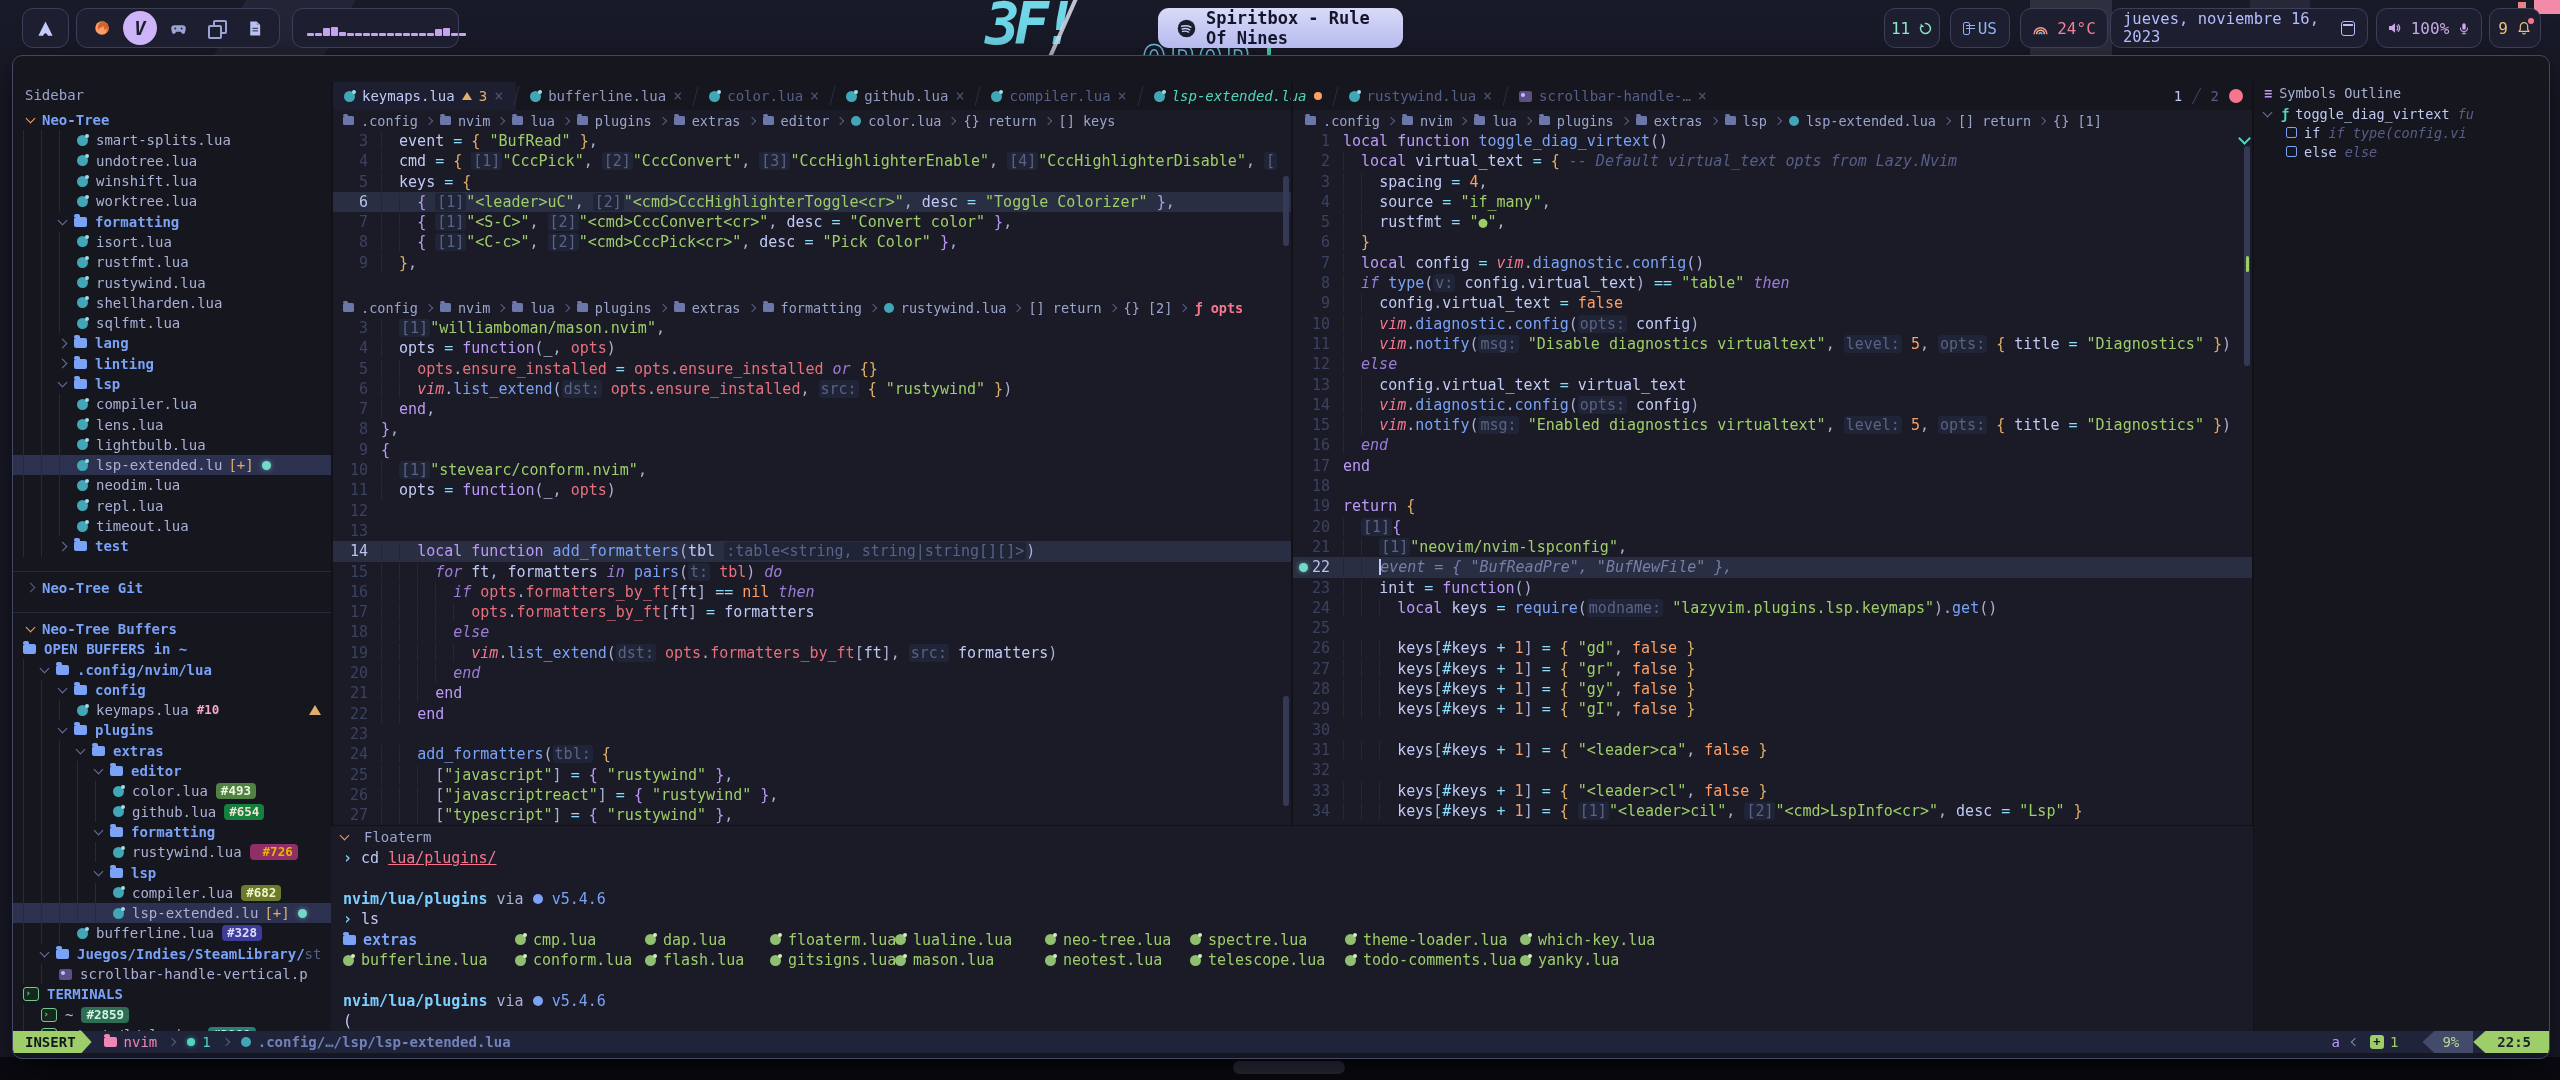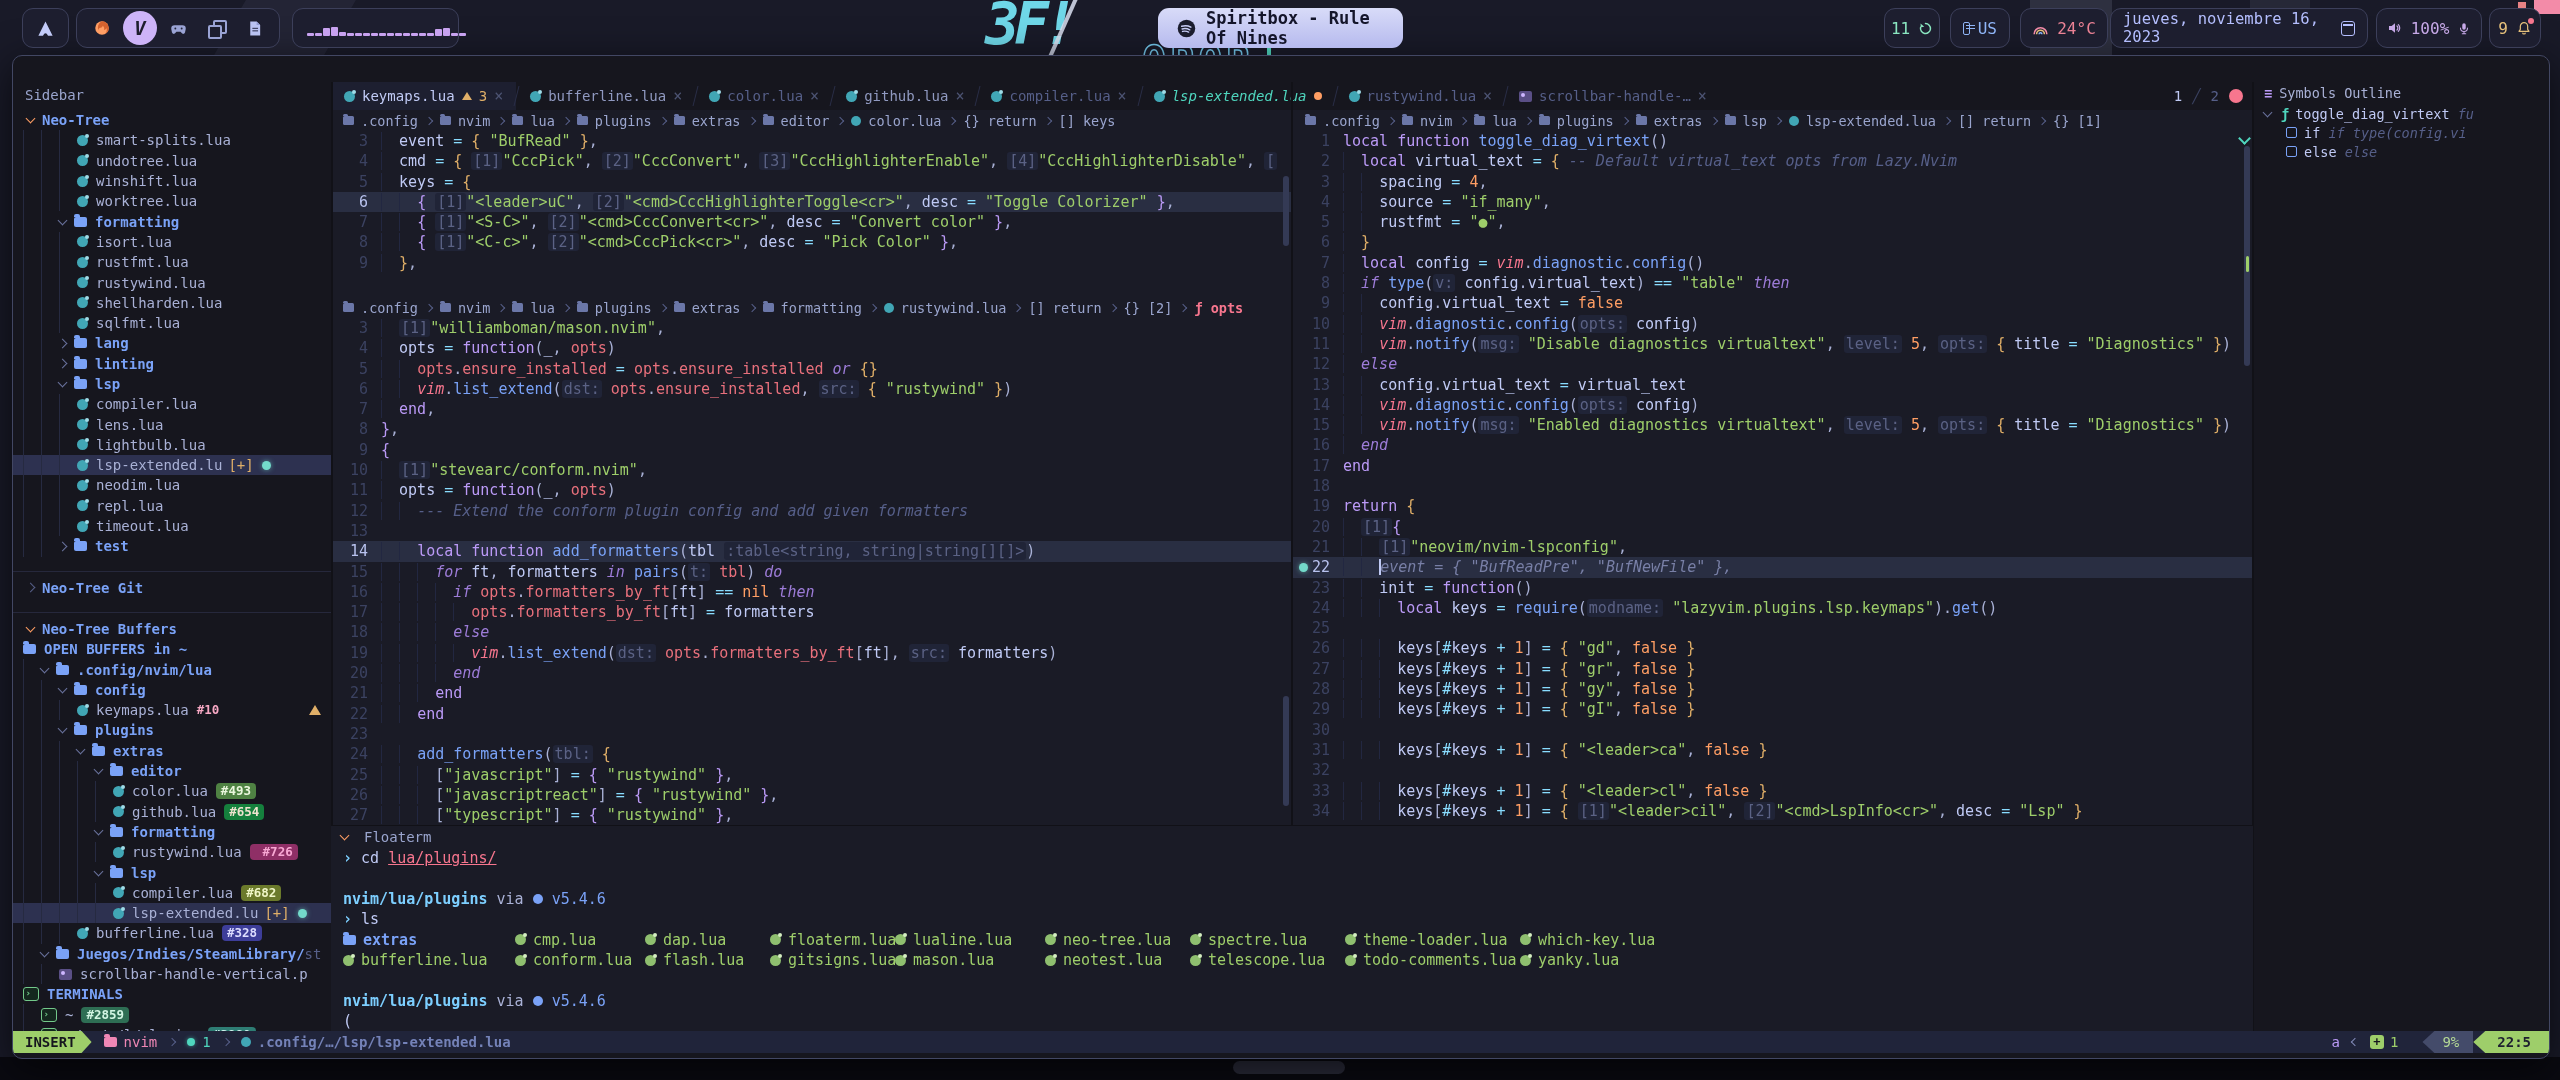--- a/index.html
+++ b/index.html
@@ -324,21 +324,21 @@
         <div class="srow"><span class="i-fo"></span><span class="lbl hdr-t">OPEN BUFFERS in ~</span></div>
         <div class="srow"><span class="gd" style="width: 18px;"></span><span class="ch open"></span><span class="i-fo"></span><span class="lbl hdr-t">.config/nvim/lua</span></div>
         <div class="srow"><span class="gd" style="width: 36px;"></span><span class="ch open"></span><span class="i-fo"></span><span class="lbl hdr-t">config</span></div>
         <div class="srow"><span class="gd" style="width: 54px;"></span><span class="i-lua"></span><span class="lbl">keymaps.lua</span><span class="badge" style="color: rgb(247, 168, 196); padding: 0px;">#10</span><span class="i-warn tail-right"></span></div>
         <div class="srow"><span class="gd" style="width: 36px;"></span><span class="ch open"></span><span class="i-fo"></span><span class="lbl hdr-t">plugins</span></div>
         <div class="srow"><span class="gd" style="width: 54px;"></span><span class="ch open"></span><span class="i-fo"></span><span class="lbl hdr-t">extras</span></div>
         <div class="srow"><span class="gd" style="width: 72px;"></span><span class="ch open"></span><span class="i-fo"></span><span class="lbl hdr-t">editor</span></div>
         <div class="srow"><span class="gd" style="width: 90px;"></span><span class="i-lua"></span><span class="lbl">color.lua</span><span class="badge" style="background: rgb(79, 130, 67); color: rgb(234, 247, 221);">#493</span></div>
         <div class="srow"><span class="gd" style="width: 90px;"></span><span class="i-lua"></span><span class="lbl">github.lua</span><span class="badge" style="background: #15803d; color: rgb(239, 227, 207);">#654</span></div>
         <div class="srow"><span class="gd" style="width: 72px;"></span><span class="ch open"></span><span class="i-fo"></span><span class="lbl hdr-t">formatting</span></div>
-        <div class="srow"><span class="gd" style="width: 90px;"></span><span class="i-lua"></span><span class="lbl">rustywind.lua</span><span class="badge" style="background: rgb(143, 47, 102); color: #f9a8d4; padding-left: 13px;">#726</span></div>
+        <div class="srow"><span class="gd" style="width: 90px;"></span><span class="i-lua"></span><span class="lbl">rustywind.lua</span><span class="badge" style="background: rgb(143, 47, 102); color: #eab308; padding-left: 13px;">#726</span></div>
         <div class="srow"><span class="gd" style="width: 72px;"></span><span class="ch open"></span><span class="i-fo"></span><span class="lbl hdr-t">lsp</span></div>
         <div class="srow"><span class="gd" style="width: 90px;"></span><span class="i-lua"></span><span class="lbl">compiler.lua</span><span class="badge" style="background: rgb(107, 122, 43); color: rgb(240, 247, 200);">#682</span></div>
         <div class="srow sel"><span class="gd" style="width: 90px;"></span><span class="i-lua"></span><span class="lbl">lsp-extended.lu</span><span class="plus-y">[+]</span><span class="i-bulb" style="margin-left: 8px;"></span></div>
         <div class="srow"><span class="gd" style="width: 54px;"></span><span class="i-lua"></span><span class="lbl">bufferline.lua</span><span class="badge" style="background: rgb(61, 61, 153); color: rgb(220, 220, 255);">#328</span></div>
         <div class="srow"><span class="gd" style="width: 18px;"></span><span class="ch open"></span><span class="i-fo"></span><span class="lbl hdr-t">Juegos/Indies/SteamLibrary/</span><span class="dim">st</span></div>
         <div class="srow"><span class="gd" style="width: 36px;"></span><span class="i-img"></span><span class="lbl">scrollbar-handle-vertical.p</span></div>
         <div class="srow"><span class="i-term"></span><span class="lbl hdr-t">TERMINALS</span></div>
         <div class="srow"><span class="gd" style="width: 18px;"></span><span class="i-term"></span><span class="lbl">~</span><span class="badge" style="background: rgb(46, 110, 84); color: rgb(210, 245, 227);">#2859</span></div>
         <div class="srow"><span class="gd" style="width: 18px;"></span><span class="i-term"></span><span class="lbl">~/.c/n/l/plugins</span><span class="badge" style="background: rgb(46, 125, 116); color: rgb(210, 245, 240);">#3980</span></div>
       </div>
@@ -417,21 +417,21 @@
     <div class="pane" id="paneB" style="left:318px;top:262px;width:960px;height:507px;">
         <div class="cl"><span class="gut">3</span><span><span class="tk-ind">  </span><span class="tk-h">[1]</span><span class="tk-s">"williamboman/mason.nvim"</span><span class="tk-g">,</span></span></div>
         <div class="cl"><span class="gut">4</span><span><span class="tk-ind">  </span><span class="tk-v">opts</span><span class="tk-o"> = </span><span class="tk-k">function</span><span class="tk-g">(</span><span class="tk-v">_</span><span class="tk-g">, </span><span class="tk-r">opts</span><span class="tk-g">)</span></span></div>
         <div class="cl"><span class="gut">5</span><span><span class="tk-ind">    </span><span class="tk-r">opts</span><span class="tk-g">.</span><span class="tk-r">ensure_installed</span><span class="tk-o"> = </span><span class="tk-r">opts</span><span class="tk-g">.</span><span class="tk-r">ensure_installed</span><span class="tk-i"> or </span><span class="tk-b1">{}</span></span></div>
         <div class="cl"><span class="gut">6</span><span><span class="tk-ind">    </span><span class="tk-bi">vim</span><span class="tk-g">.</span><span class="tk-f">list_extend</span><span class="tk-g">(</span><span class="tk-h">dst:</span><span class="tk-g"> </span><span class="tk-r">opts</span><span class="tk-g">.</span><span class="tk-r">ensure_installed</span><span class="tk-g">, </span><span class="tk-h">src:</span><span class="tk-g"> </span><span class="tk-b1">{ </span><span class="tk-s">"rustywind"</span><span class="tk-b1"> }</span><span class="tk-g">)</span></span></div>
         <div class="cl"><span class="gut">7</span><span><span class="tk-ind">  </span><span class="tk-k">end</span><span class="tk-g">,</span></span></div>
         <div class="cl"><span class="gut">8</span><span><span class="tk-b2">}</span><span class="tk-g">,</span></span></div>
         <div class="cl"><span class="gut">9</span><span><span class="tk-b2">{</span></span></div>
         <div class="cl"><span class="gut">10</span><span><span class="tk-ind">  </span><span class="tk-h">[1]</span><span class="tk-s">"stevearc/conform.nvim"</span><span class="tk-g">,</span></span></div>
         <div class="cl"><span class="gut">11</span><span><span class="tk-ind">  </span><span class="tk-v">opts</span><span class="tk-o"> = </span><span class="tk-k">function</span><span class="tk-g">(</span><span class="tk-v">_</span><span class="tk-g">, </span><span class="tk-r">opts</span><span class="tk-g">)</span></span></div>
-        <div class="cl"><span class="gut">12</span><span><span class="tk-ind">    </span><span class="tk-c">--- Extend the conform plugin config and add given formatters</span></span></div>
+        <div class="cl"><span class="gut">12</span></div>
         <div class="cl"><span class="gut">13</span></div>
         <div class="cl cur"><span class="gut">14</span><span><span class="tk-ind">    </span><span class="tk-k">local</span><span class="tk-g"> </span><span class="tk-k">function</span><span class="tk-g"> </span><span class="tk-f">add_formatters</span><span class="tk-g">(</span><span class="tk-v">tbl</span><span class="tk-g"> </span><span class="tk-h">:table&lt;string, string|string[][]&gt;</span><span class="tk-g">)</span></span></div>
         <div class="cl"><span class="gut">15</span><span><span class="tk-ind">      </span><span class="tk-i">for</span><span class="tk-g"> </span><span class="tk-v">ft</span><span class="tk-g">, </span><span class="tk-v">formatters</span><span class="tk-i"> in </span><span class="tk-f">pairs</span><span class="tk-g">(</span><span class="tk-h">t:</span><span class="tk-g"> </span><span class="tk-r">tbl</span><span class="tk-g">) </span><span class="tk-i">do</span></span></div>
         <div class="cl"><span class="gut">16</span><span><span class="tk-ind">        </span><span class="tk-i">if</span><span class="tk-g"> </span><span class="tk-r">opts</span><span class="tk-g">.</span><span class="tk-r">formatters_by_ft</span><span class="tk-g">[</span><span class="tk-v">ft</span><span class="tk-g">]</span><span class="tk-o"> == </span><span class="tk-n">nil</span><span class="tk-i"> then</span></span></div>
         <div class="cl"><span class="gut">17</span><span><span class="tk-ind">          </span><span class="tk-r">opts</span><span class="tk-g">.</span><span class="tk-r">formatters_by_ft</span><span class="tk-g">[</span><span class="tk-v">ft</span><span class="tk-g">]</span><span class="tk-o"> = </span><span class="tk-v">formatters</span></span></div>
         <div class="cl"><span class="gut">18</span><span><span class="tk-ind">        </span><span class="tk-i">else</span></span></div>
         <div class="cl"><span class="gut">19</span><span><span class="tk-ind">          </span><span class="tk-bi">vim</span><span class="tk-g">.</span><span class="tk-f">list_extend</span><span class="tk-g">(</span><span class="tk-h">dst:</span><span class="tk-g"> </span><span class="tk-r">opts</span><span class="tk-g">.</span><span class="tk-r">formatters_by_ft</span><span class="tk-g">[</span><span class="tk-v">ft</span><span class="tk-g">]</span><span class="tk-g">, </span><span class="tk-h">src:</span><span class="tk-g"> </span><span class="tk-v">formatters</span><span class="tk-g">)</span></span></div>
         <div class="cl"><span class="gut">20</span><span><span class="tk-ind">        </span><span class="tk-i">end</span></span></div>
         <div class="cl"><span class="gut">21</span><span><span class="tk-ind">      </span><span class="tk-k">end</span></span></div>
         <div class="cl"><span class="gut">22</span><span><span class="tk-ind">    </span><span class="tk-k">end</span></span></div>

